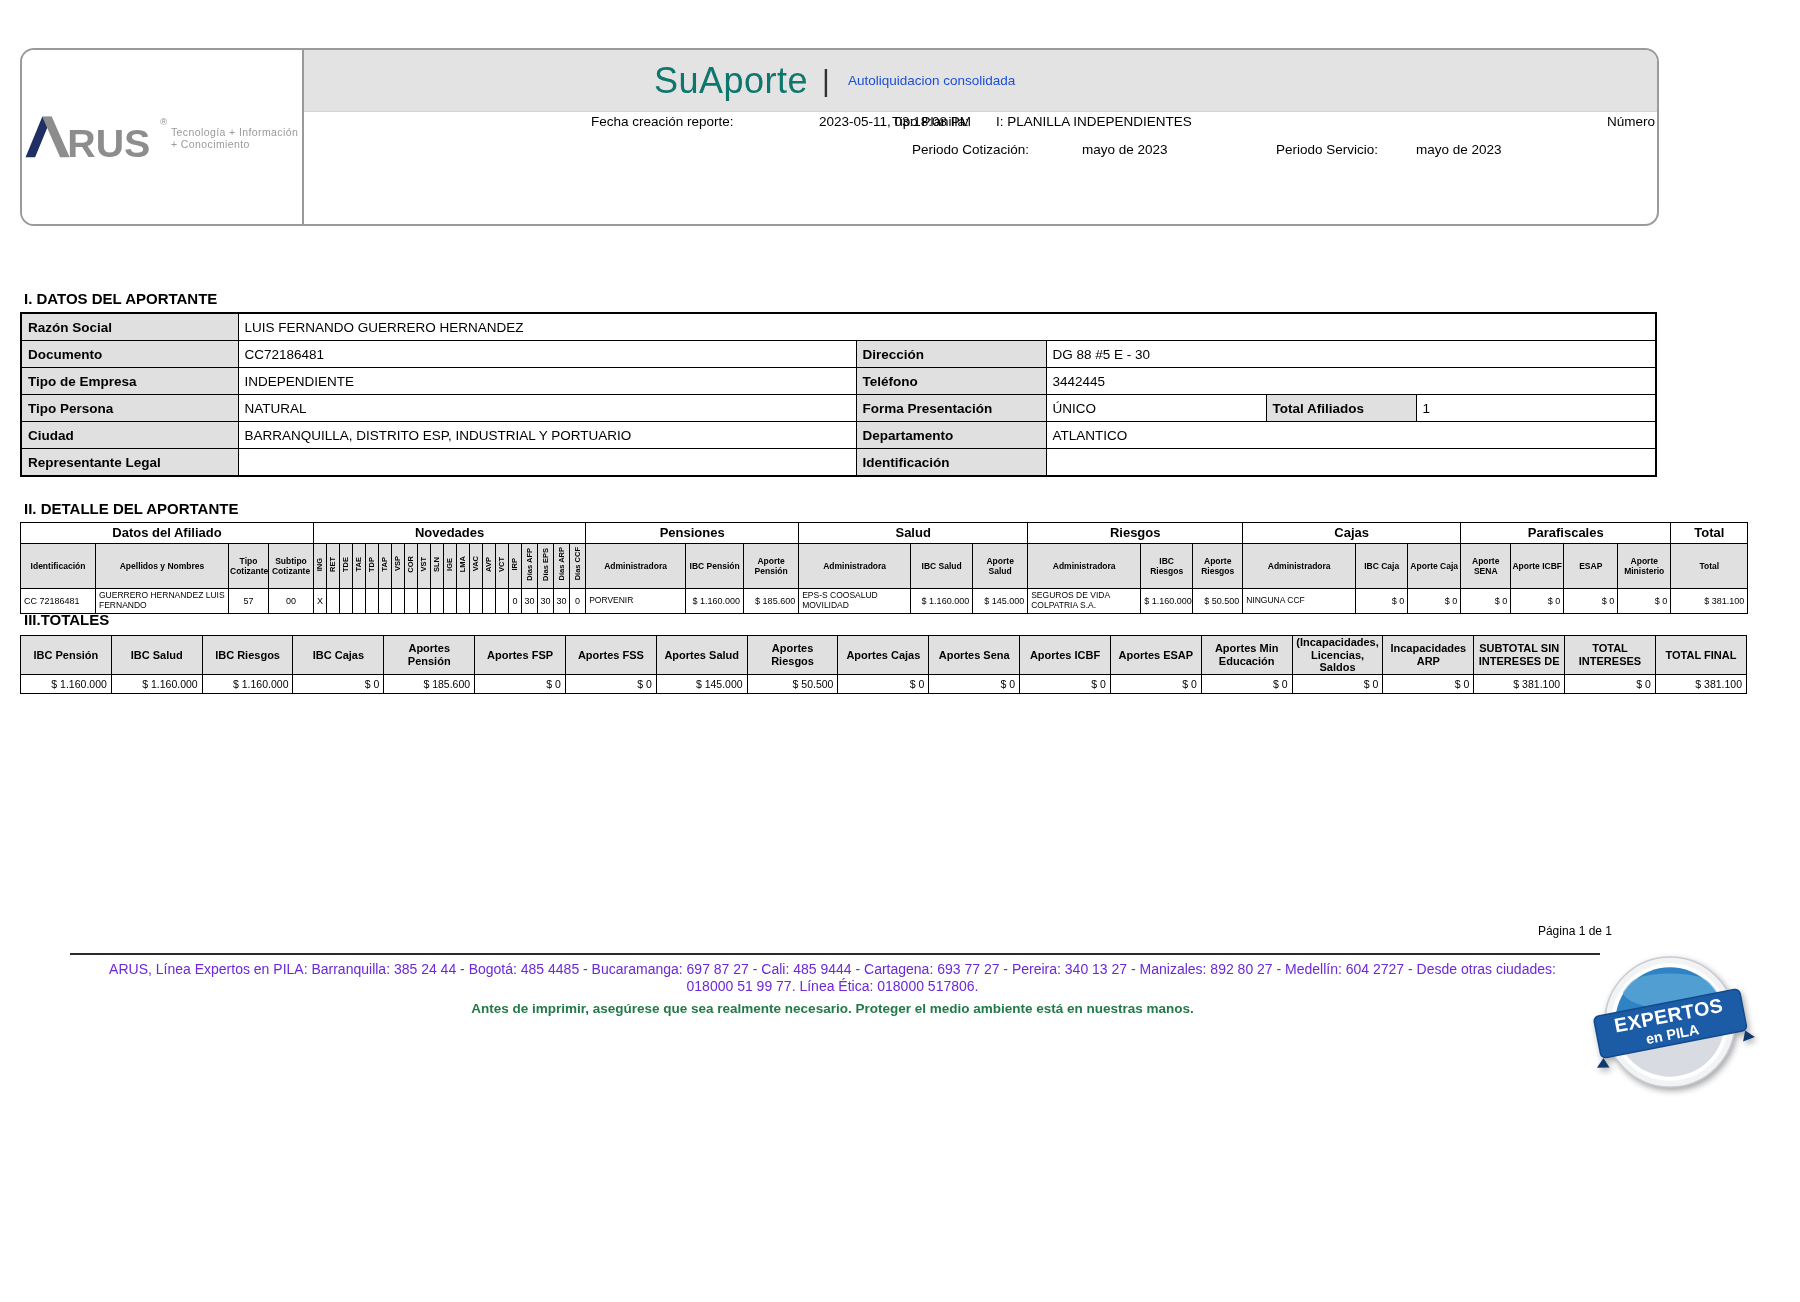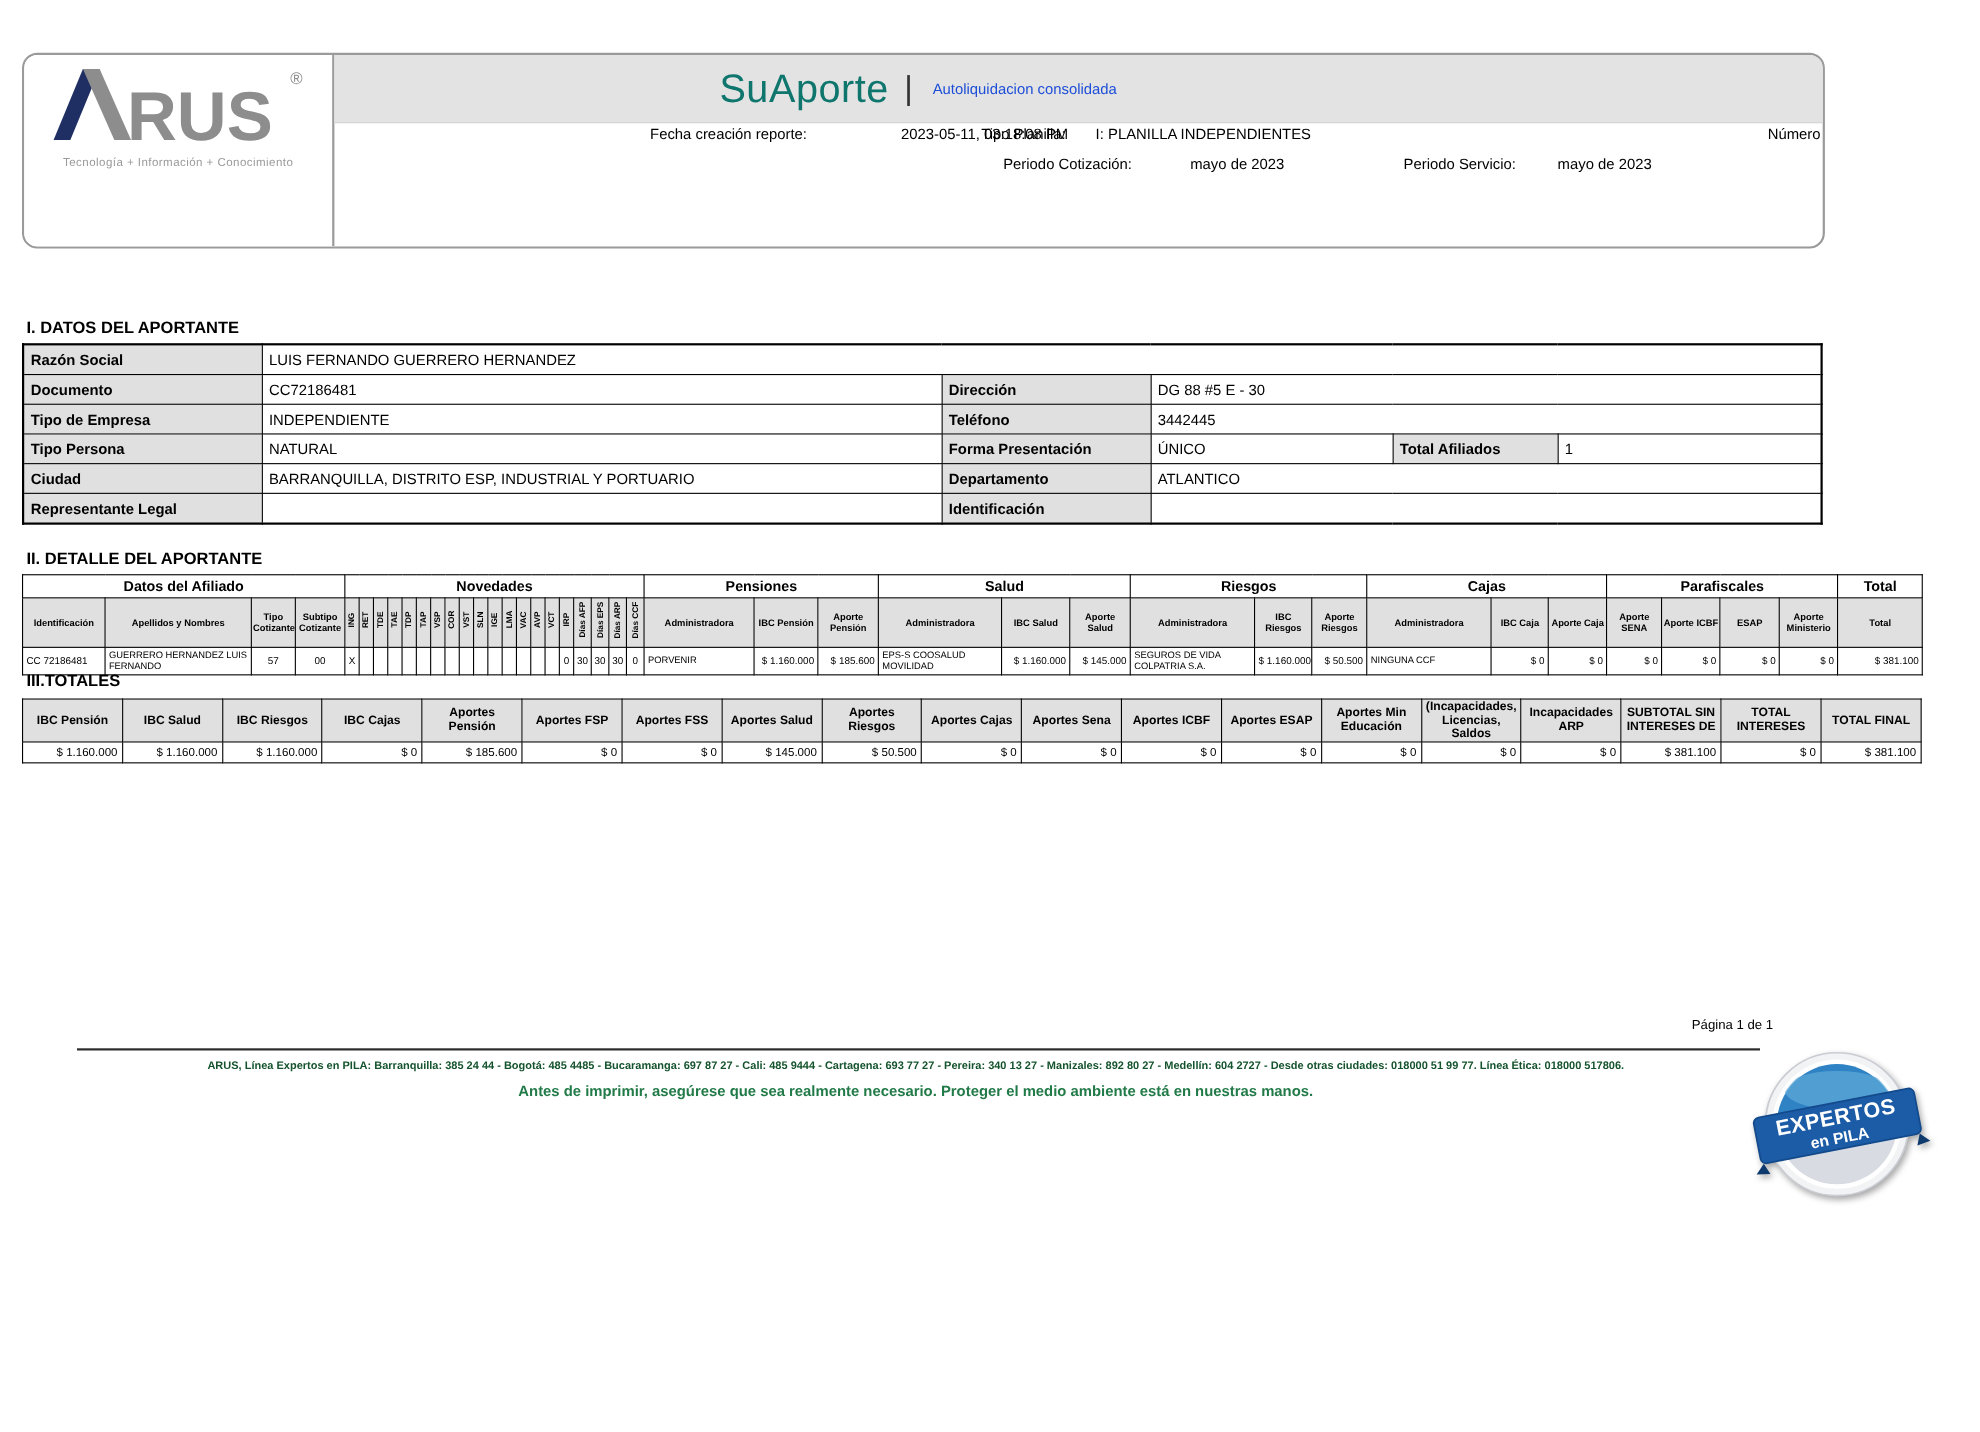--- a/index.html
+++ b/index.html
@@ -3,21 +3,21 @@
 <meta charset="utf-8">
 <style>
   html,body{margin:0;padding:0;background:#fff;}
   .page{position:relative;width:1800px;height:1302px;background:#fff;overflow:hidden;
         font-family:"Liberation Sans", sans-serif;color:#000;}
 
   
   .header-box{position:absolute;left:20px;top:48px;width:1635px;height:174px;
               border:2px solid #9a9a9a;border-radius:14px;overflow:hidden;background:#fff;}
   .logo-pane{position:absolute;left:0;top:0;width:280px;height:100%;
-             border-right:2px solid #9a9a9a;display:flex;flex-direction:column;
+             border-right:2px solid #9a9a9a;display:flex;flex-direction:row;
              align-items:center;justify-content:flex-start;background:#fff;}
   .tagline{font-size:10.5px;color:#9a9a9a;letter-spacing:.4px;margin-top:2px;}
   .header-right{position:absolute;left:282px;top:0;right:0;height:100%;}
   .band{position:absolute;left:0;top:0;right:0;height:62px;background:#e3e3e3;
         display:flex;align-items:center;padding-left:350px;border-bottom:1px solid #d4d4d4;box-sizing:border-box;}
   .suaporte{font-size:36px;color:#0f766e;letter-spacing:.5px;}
   .title-divider{font-size:30px;font-weight:200;color:#333;margin:0 18px 0 14px;}
   .subtitle{font-size:13.5px;color:#1d4ed8;}
   .hfield{position:absolute;font-size:13.5px;white-space:nowrap;}
   .hfield.lbl{font-weight:normal;text-align:right;}
@@ -56,21 +56,21 @@
   
   .t3{position:absolute;left:20px;top:635px;width:1727px;border:1.5px solid #000;}
   .t3 th{background:#e0e0e0;font-size:11px;font-weight:bold;text-align:center;
          height:30px;padding:0 2px;line-height:1.15;vertical-align:middle;}
   .t3 td{font-size:10.5px;text-align:right;height:18px;padding:0 4px;background:#fff;white-space:nowrap;}
 
   
   .page-indicator{position:absolute;left:1380px;top:924px;width:232px;text-align:right;font-size:12px;}
   .footer-divider{position:absolute;left:70px;top:953px;width:1530px;border-top:2px solid #2b2b2b;}
   .footer{position:absolute;left:85px;top:961px;width:1495px;text-align:center;}
-  .footer .contact{font-size:10px;font-weight:bold;color:#14532d;line-height:17px;}
+  .footer .contact{font-size:14px;font-weight:normal;color:#6d28d9;line-height:17px;}
   .footer .eco{font-size:13.5px;font-weight:bold;color:#217a47;margin-top:6px;}
 
   
   .badge{position:absolute;left:1604px;top:956px;width:132px;height:132px;}
   .badge svg{overflow:visible;filter:drop-shadow(2px 3px 3px rgba(0,0,0,.35));}
 </style>
 </head>
 <body>
 
 <div class="page">

